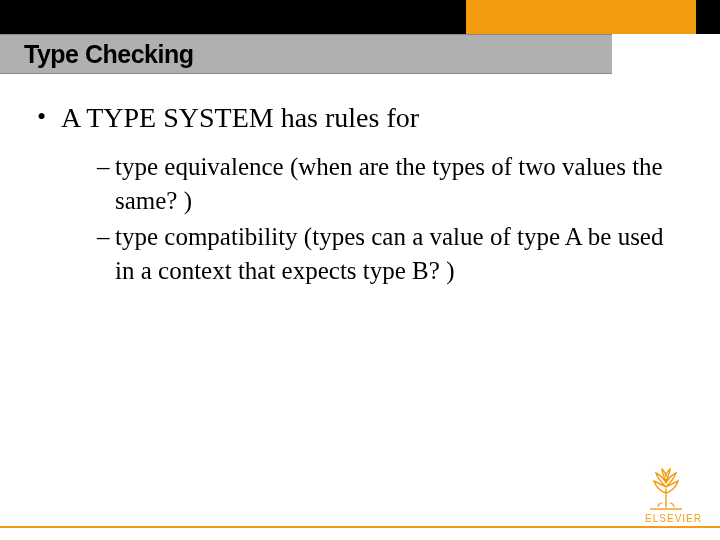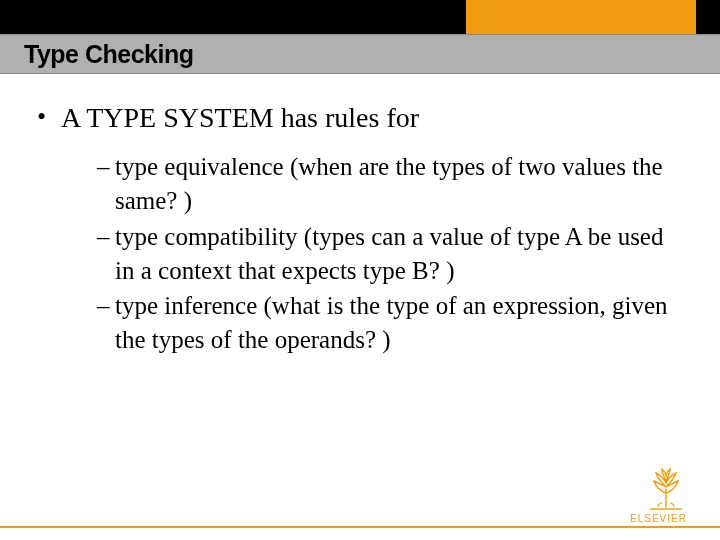--- a/index.html
+++ b/index.html
@@ -24,21 +24,21 @@
     top: 0;
     right: 24px;
     width: 230px;
     height: 34px;
     background: #f39c12;
   }
   .title-bar {
     position: absolute;
     top: 34px;
     left: 0;
-    width: 720px;
+    width: 612px;
     height: 40px;
     background: #b0b0b0;
     border-top: 1px solid #888;
     border-bottom: 1px solid #888;
     display: flex;
     align-items: center;
     padding-left: 24px;
   }
   .title-text {
     font-weight: 900;
@@ -91,21 +91,21 @@
     left: 0;
     width: 720px;
     height: 2px;
     background: #f39c12;
   }
   .logo {
     position: absolute;
     bottom: 16px;
     right: 18px;
     width: 72px;
-    text-align: left;
+    text-align: right;
   }
   .logo-text {
     font-size: 10px;
     letter-spacing: 1px;
     color: #f39c12;
     font-family: Arial, sans-serif;
     margin-top: 2px;
   }
   .logo-svg { display: block; margin: 0 auto; }
 </style>
@@ -117,21 +117,20 @@
 
 <div class="title-bar">
   <div class="title-text">Type Checking</div>
 </div>
 
 <div class="content">
   <div class="main-bullet">A TYPE SYSTEM has rules for</div>
   <div class="sub-list">
     <div class="sub-item">type equivalence (when are the types of two values the same? )</div>
     <div class="sub-item">type compatibility (types can a value of type A be used in a context that expects type B? )</div>
-    <div class="sub-item">type inference (what is the type of an expression, given the types of the operands? )</div>
   </div>
 </div>
 
 <div class="logo">
   <svg class="logo-svg" width="52" height="48" viewBox="0 0 52 48">
     <rect x="0" y="0" width="52" height="48" fill="none"></rect>
     <path d="M26 44 L26 26 M26 30 C20 28 16 24 14 18 C18 20 22 22 26 24 C30 22 34 20 38 18 C36 24 32 28 26 30 M26 24 C22 20 18 16 16 10 C20 12 24 16 26 20 C28 16 32 12 36 10 C34 16 30 20 26 24 M26 18 C24 14 22 10 22 6 C24 8 26 12 26 14 C26 12 28 8 30 6 C30 10 28 14 26 18" stroke="#f39c12" stroke-width="1.4" fill="none" stroke-linecap="round"></path>
     <path d="M18 44 C18 42 20 40 22 40 M34 44 C34 42 32 40 30 40" stroke="#f39c12" stroke-width="1.2" fill="none"></path>
     <line x1="10" y1="46" x2="42" y2="46" stroke="#f39c12" stroke-width="1.4"></line>
   </svg>

